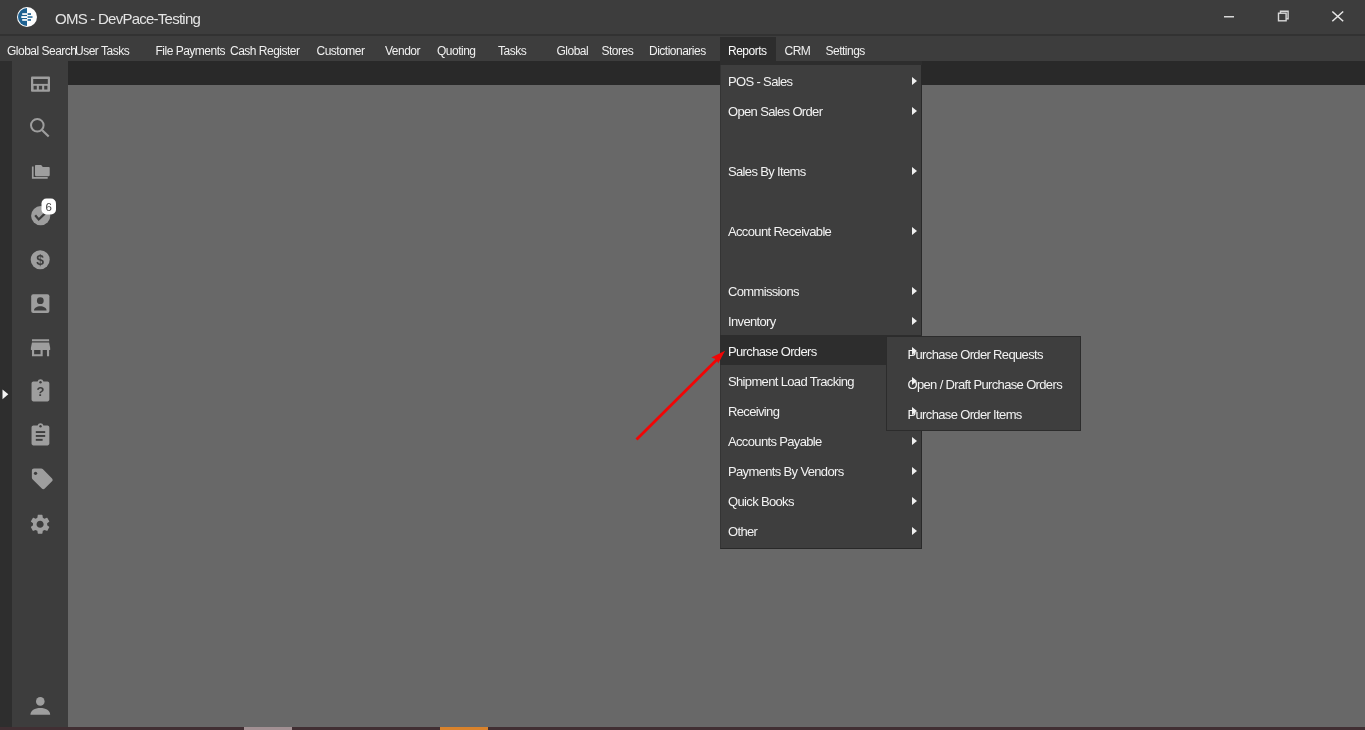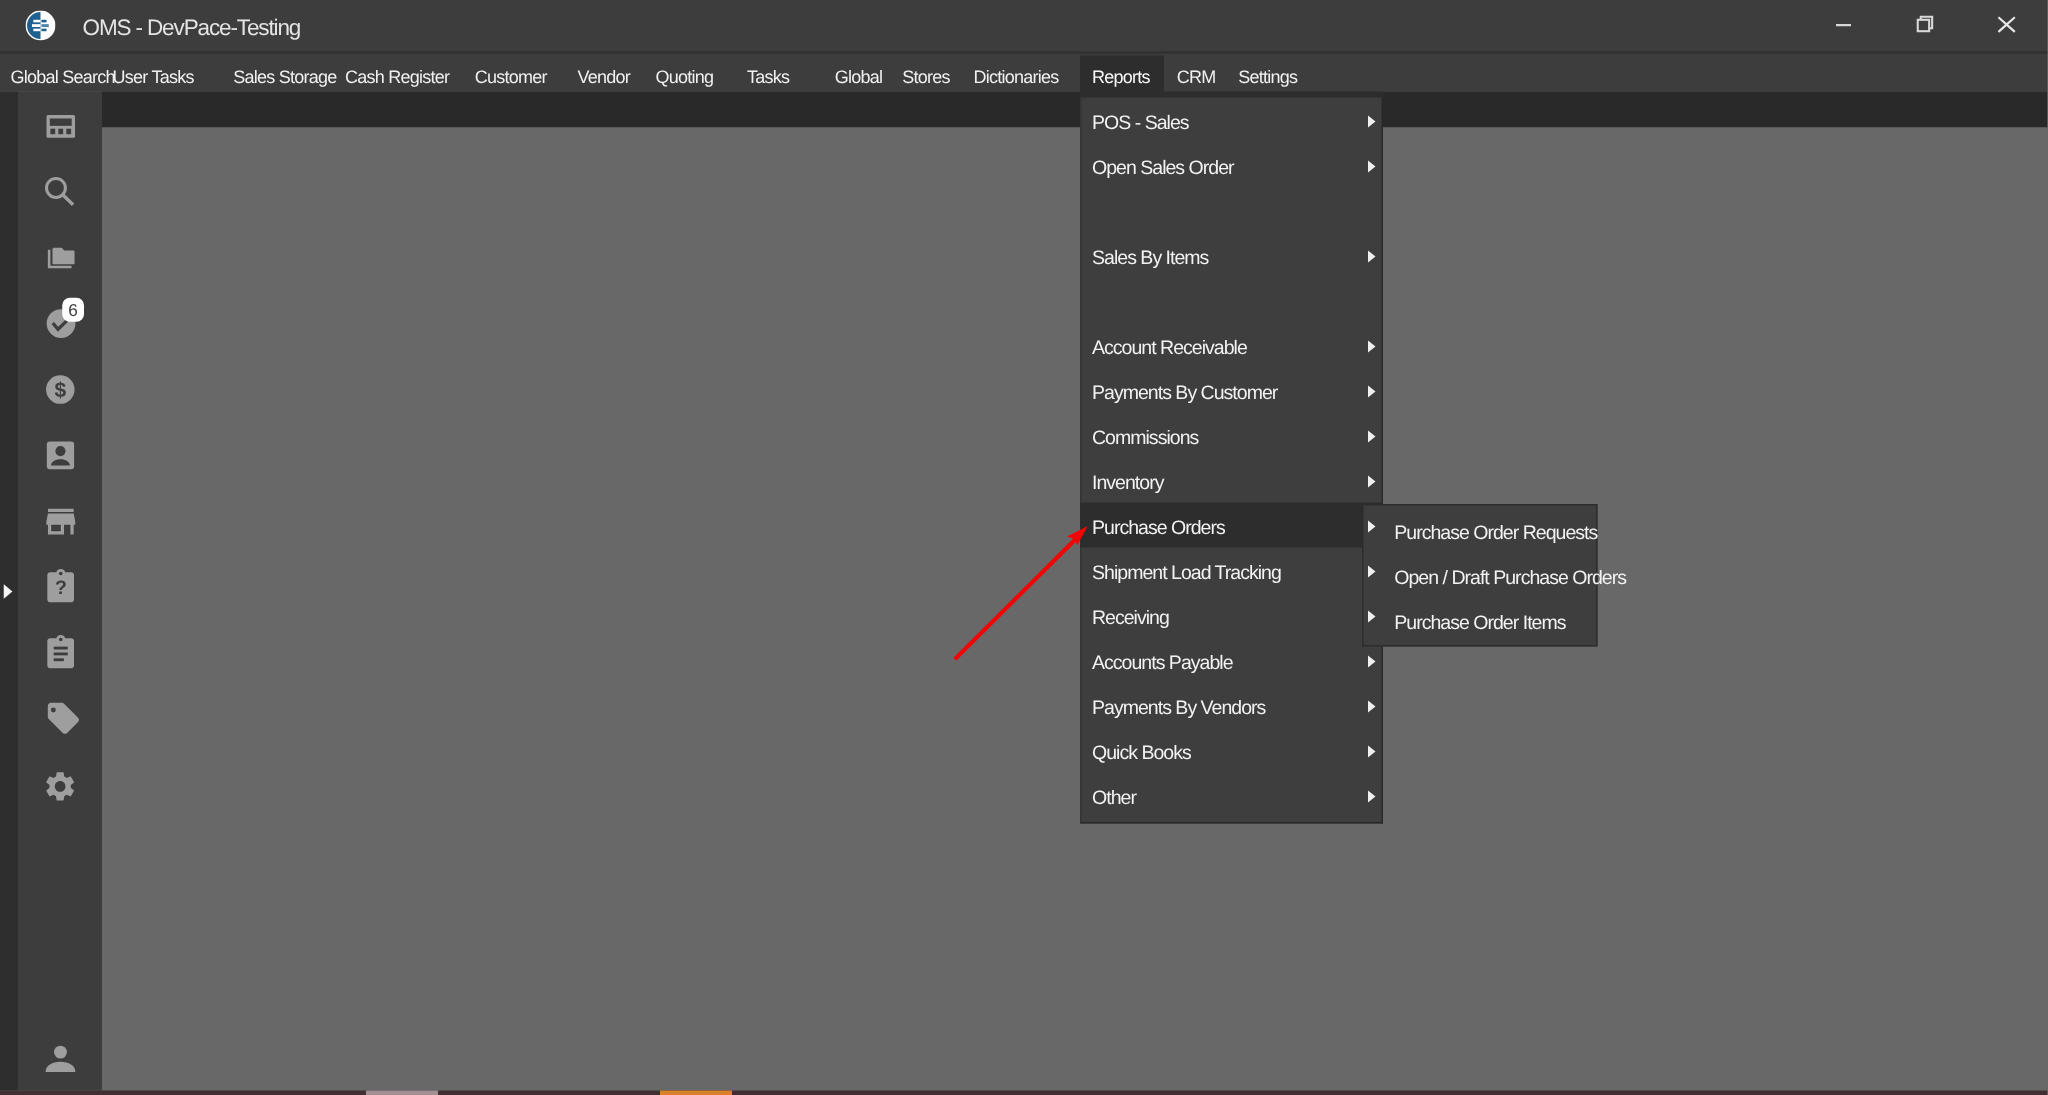--- a/index.html
+++ b/index.html
@@ -19,21 +19,21 @@
   #sidebar { left:12px; top:61px; width:56px; height:666px; background:#3d3d3d; }
   #main { left:68px; top:85px; width:1297px; height:642px; background:#686868; }
   
   #rephl { left:720px; top:36.5px; width:56px; height:24.5px; background:#2d2d2d; }
   #repbridge { left:720px; top:61px; width:202px; height:5px; background:#2d2d2d; }
   
   #dropdown { left:720px; top:65px; width:202px; height:484px; background:#3e3e3e; border-right:1.5px solid #292929; border-bottom:1.5px solid #292929; border-left:1px solid #343434; }
   .ditem { position:absolute; left:0; width:202px; height:30px; line-height:30px; color:#f2f2f2; font-size:13px; letter-spacing:-0.65px; padding-left:7px; padding-top:1px; z-index:1; }
   .ditem .arr { position:absolute; right:6.5px; top:11px; width:0; height:0; border-top:4.2px solid transparent; border-bottom:4.2px solid transparent; border-left:5.2px solid #f0f0f0; }
   
-  #submenu { left:908px; top:336px; width:157px; height:95px; background:#3e3e3e; border:1px solid #2c2c2c; }
+  #submenu { left:886px; top:336px; width:195px; height:95px; background:#3e3e3e; border:1px solid #2c2c2c; }
   .sitem { position:absolute; left:0; width:193px; height:30px; line-height:30px; color:#f2f2f2; font-size:13px; letter-spacing:-0.65px; padding-left:20.5px; padding-top:1px; }
   
   #taskbar { left:0; top:727px; width:1365px; height:3px; background:#412f33; }
   #tseg1 { left:243.5px; top:727px; width:48.5px; height:3px; background:#a29093; }
   #tseg2 { left:440px; top:727px; width:48px; height:3px; background:#d9822b; }
 </style>
 </head>
 <body>
   <div class="abs" id="titlebar"></div>
   <div class="abs" id="seam"></div>
@@ -56,21 +56,21 @@
       <path d="M75.5 13.2 v-2 h7.6 v7.6 h-2"></path>
     </g>
     <g stroke="#e8e8e8" stroke-width="1.5">
       <line x1="127.3" y1="11.5" x2="138.2" y2="21.3"></line>
       <line x1="138.2" y1="11.5" x2="127.3" y2="21.3"></line>
     </g>
   </svg>
   <div class="abs" id="menubar">
     <span class="mi" style="left:7px">Global Search</span>
     <span class="mi" style="left:75px">User Tasks</span>
-    <span class="mi" style="left:155.5px">Sales Storage</span>
+    <span class="mi" style="left:155.5px">File Payments</span>
     <span class="mi" style="left:230px">Cash Register</span>
     <span class="mi" style="left:316.5px">Customer</span>
     <span class="mi" style="left:385px">Vendor</span>
     <span class="mi" style="left:437px">Quoting</span>
     <span class="mi" style="left:498px">Tasks</span>
     <span class="mi" style="left:556.5px">Global</span>
     <span class="mi" style="left:601.5px">Stores</span>
     <span class="mi" style="left:649px">Dictionaries</span>
     <span class="mi" style="left:728px;color:#fafafa">Reports</span>
     <span class="mi" style="left:784.5px">CRM</span>
@@ -81,21 +81,20 @@
   <div class="abs" id="band"></div>
   <div class="abs" id="leftstrip"></div>
   <div class="abs" id="sidebar"></div>
   <div class="abs" id="main"></div>
   <div class="abs" id="repbridge"></div>
   <div class="abs" id="dropdown">
     <div class="ditem" style="top:1px">POS - Sales<span class="arr"></span></div>
     <div class="ditem" style="top:31px">Open Sales Order<span class="arr"></span></div>
     <div class="ditem" style="top:91px">Sales By Items<span class="arr"></span></div>
     <div class="ditem" style="top:151px">Account Receivable<span class="arr"></span></div>
-    <div class="ditem" style="top:181px">Payments By Customer<span class="arr"></span></div>
     <div class="ditem" style="top:211px">Commissions<span class="arr"></span></div>
     <div class="ditem" style="top:241px">Inventory<span class="arr"></span></div>
     <div style="position:absolute;left:-1px;top:269.5px;width:202px;height:30px;background:#2d2d2d;z-index:0"></div>
     <div class="ditem" style="top:271px">Purchase Orders<span class="arr"></span></div>
     <div class="ditem" style="top:301px">Shipment Load Tracking<span class="arr"></span></div>
     <div class="ditem" style="top:331px">Receiving<span class="arr"></span></div>
     <div class="ditem" style="top:361px">Accounts Payable<span class="arr"></span></div>
     <div class="ditem" style="top:391px">Payments By Vendors<span class="arr"></span></div>
     <div class="ditem" style="top:421px">Quick Books<span class="arr"></span></div>
     <div class="ditem" style="top:451px">Other<span class="arr"></span></div>

